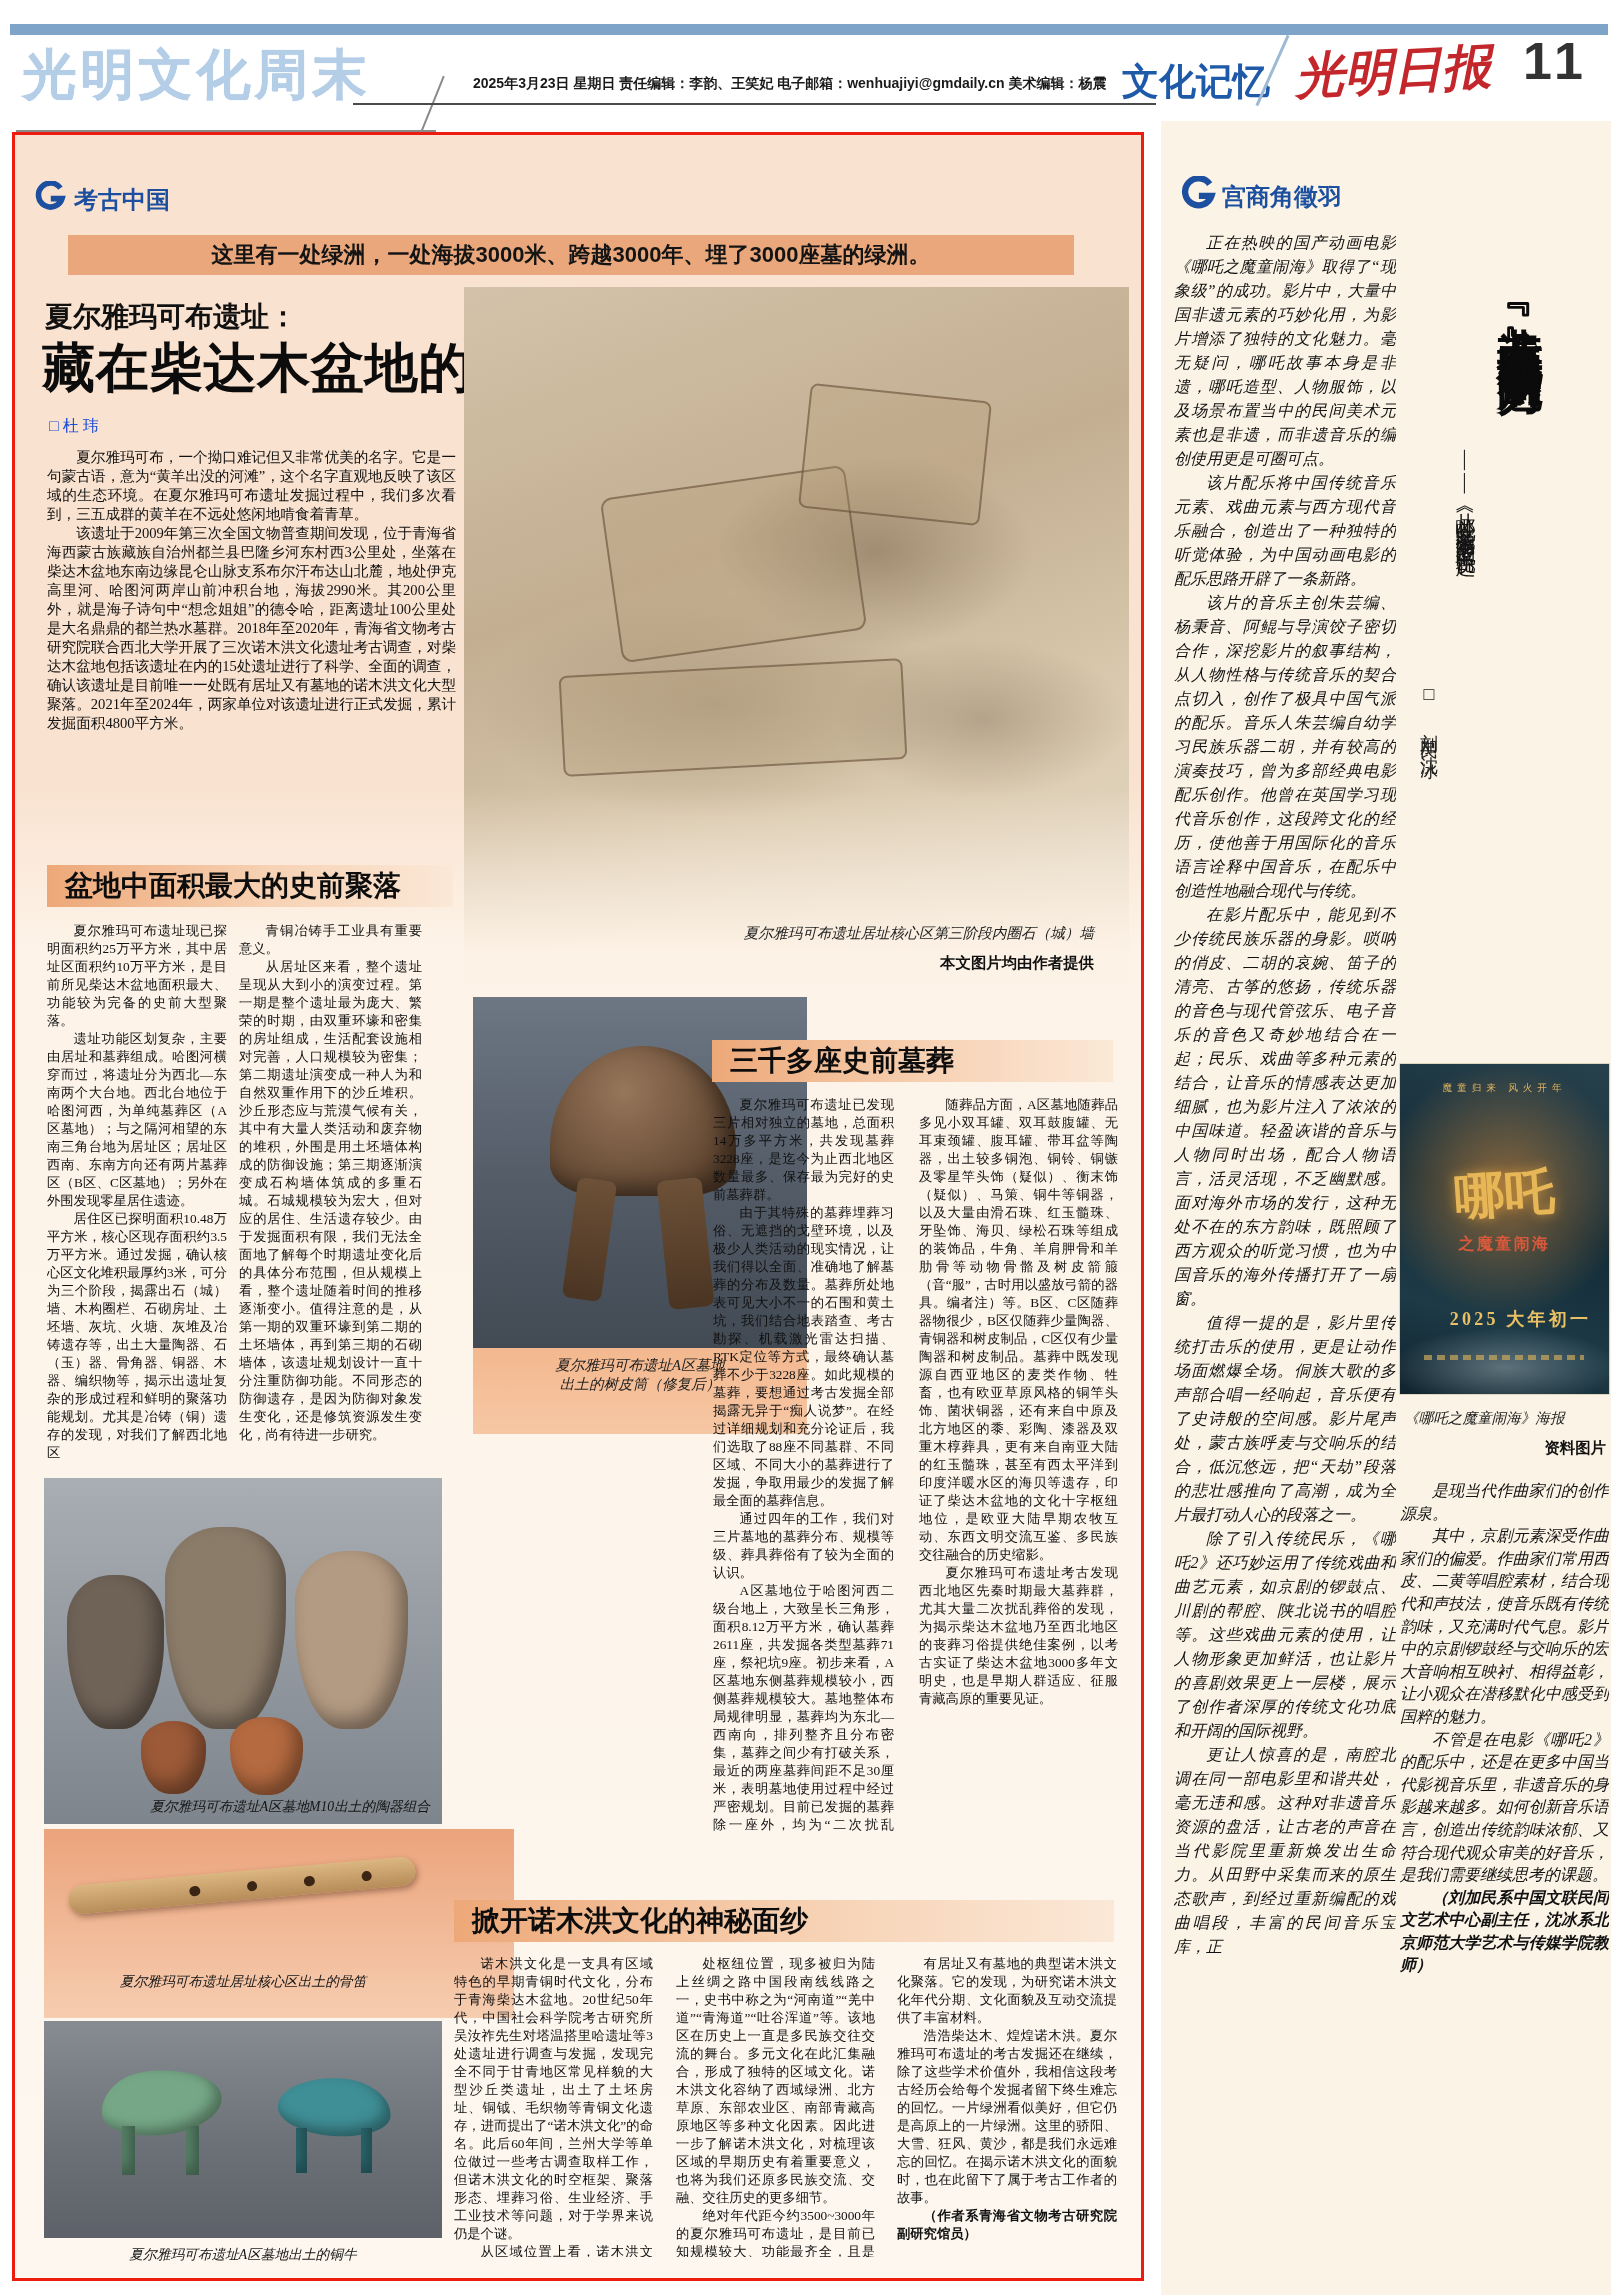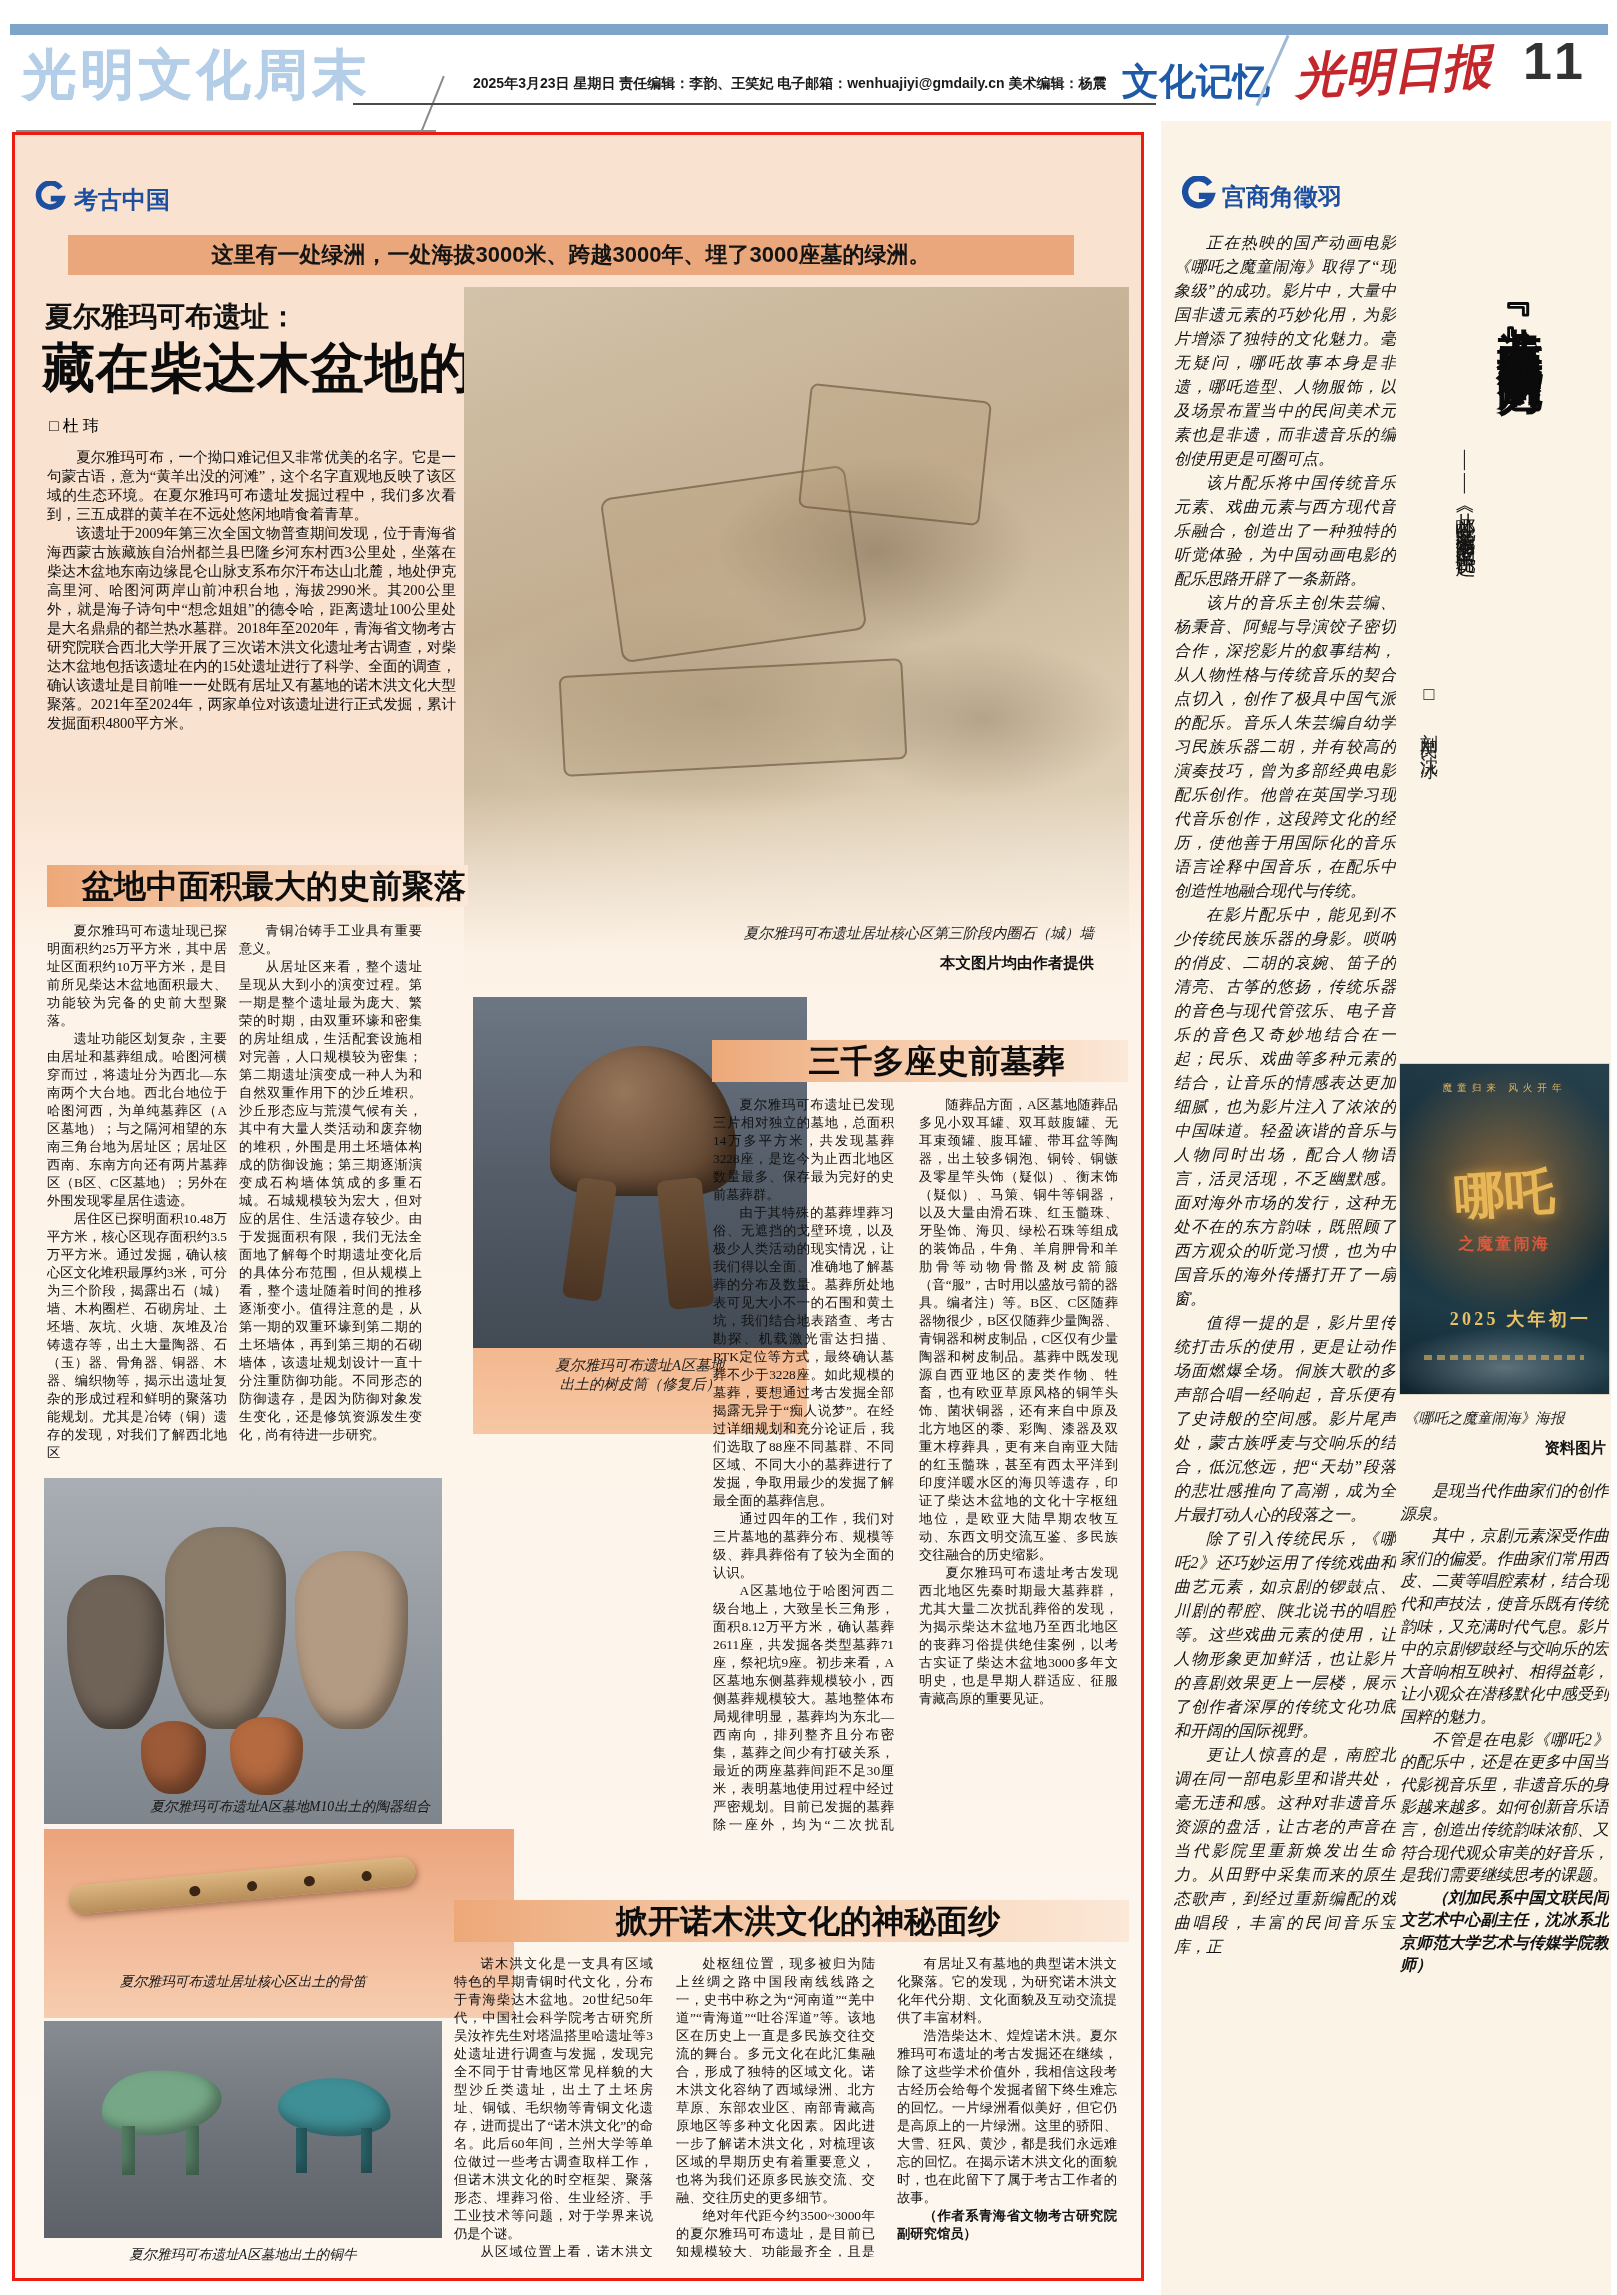--- a/index.html
+++ b/index.html
@@ -21,24 +21,24 @@
   .papername{font-size:49px;font-weight:bold;color:#c3262b;transform:rotate(-3deg);font-style:italic;}
   .pagenum{font-size:52px;font-weight:bold;color:#333;letter-spacing:4.9px;}
   .rule{background:#4a4a4a;}
   .slash{background:#9db9d6;}
   
   .redbox{border:3.2px solid #ec1c10;background:linear-gradient(180deg,#f9e2cf 0%,#f9e2cf 30%,#fdf3e8 38%,#fdf7ef 100%);}
   .badge-label{font-size:24px;font-weight:bold;color:#1c4f9f;}
   .banner{background:#e9a77b;text-align:center;font-size:22px;font-weight:bold;color:#141414;}
   .kicker{font-size:28px;font-weight:bold;color:#111;}
   .bigtitle{font-size:53px;font-weight:900;color:#0c0c0c;letter-spacing:0.8px;}
-  .author{font-size:16px;color:#000000;}
+  .author{font-size:16px;color:#1d4ed8;}
   .intro{font-size:14.6px;line-height:19px;}
   .subhead{background:linear-gradient(90deg,#eda878 0%,#f7d2b4 55%,#fbe8d7 100%);
-           font-size:32px;font-weight:900;line-height:42px;padding-left:33px;color:#0d0d0d;text-align:center;}
+           font-size:28px;font-weight:900;line-height:42px;padding-left:18px;color:#0d0d0d;}
   .bodycol{font-size:13.3px;line-height:18px;}
   .caption{font-size:14.6px;color:#1d1d1d;}
   .credit{font-size:15.4px;font-weight:bold;color:#111;}
   .smallcap{font-size:13.7px;color:#151515;}
   .boldp{font-weight:bold;}
   
   .aerial{background:
       radial-gradient(ellipse 243px 146px at 62% 38%, rgba(96,78,56,.38), transparent 65%),
       radial-gradient(ellipse 340px 162px at 38% 60%, rgba(120,98,70,.30), transparent 70%),
       radial-gradient(ellipse 210px 113px at 78% 62%, rgba(88,70,50,.28), transparent 70%),

